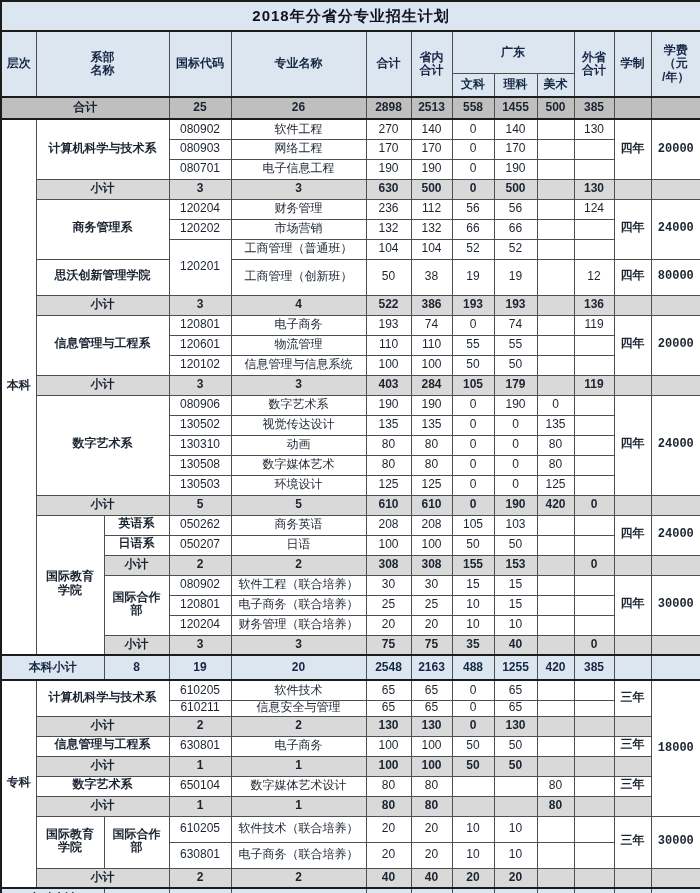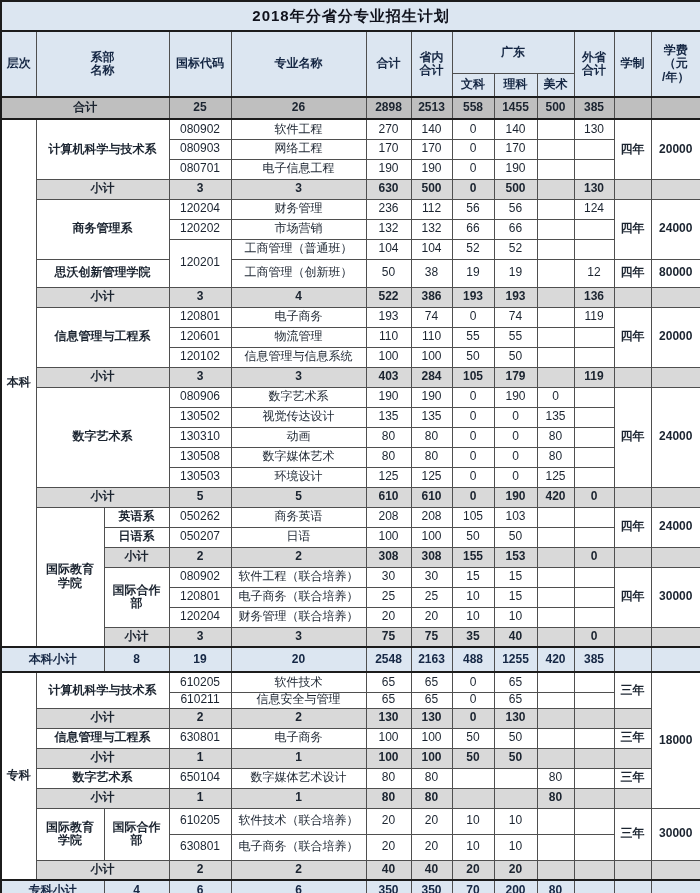--- a/index.html
+++ b/index.html
@@ -29,21 +29,21 @@
   tr.h.hbot td{border-bottom:2px solid #1c1c1c;}
   tr.t1 td{
     background:#bfbfbf;font-weight:bold;
     border-top:2px solid #1c1c1c;border-bottom:2px solid #1c1c1c;
   }
   tr.st td{background:#d9d9d9;font-weight:bold;}
   tr.ls td{
     background:#dce6f1;font-weight:bold;color:#152744;
     border-top:2px solid #1c1c1c;border-bottom:2px solid #1c1c1c;
   }
-  td.b{font-weight:bold;}
+  td.b{font-weight:bold;font-family:Liberation Mono, monospace;}
 </style>
 </head>
 <body>
 
 <div class="page">
   <table>
     <colgroup>
         <col style="width: 35px;">
         <col style="width: 68px;">
         <col style="width: 65px;">
@@ -170,21 +170,21 @@
         <tr class="d" style="height: 20px; padding-left: 24px;">
           <td rowspan="2">120201</td>
           <td>工商管理（普通班）</td>
           <td>104</td>
           <td>104</td>
           <td>52</td>
           <td>52</td>
           <td></td>
           <td></td>
         </tr>
-        <tr class="d" style="height: 28px;">
+        <tr class="d" style="height: 36px;">
           <td colspan="2" class="b">思沃创新管理学院</td>
           <td>工商管理（创新班）</td>
           <td>50</td>
           <td>38</td>
           <td>19</td>
           <td>19</td>
           <td></td>
           <td>12</td>
           <td class="b">四年</td>
           <td class="b">80000</td>

